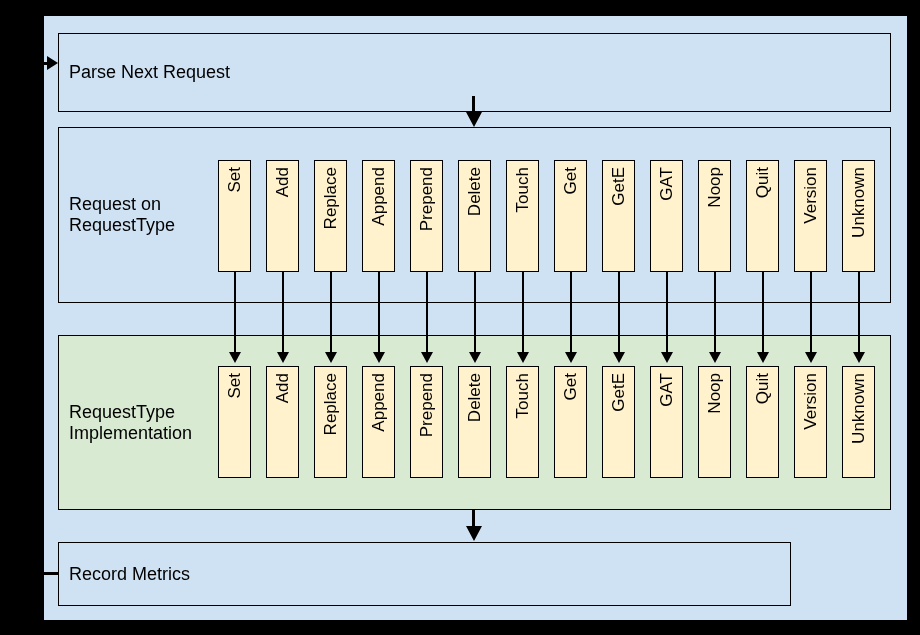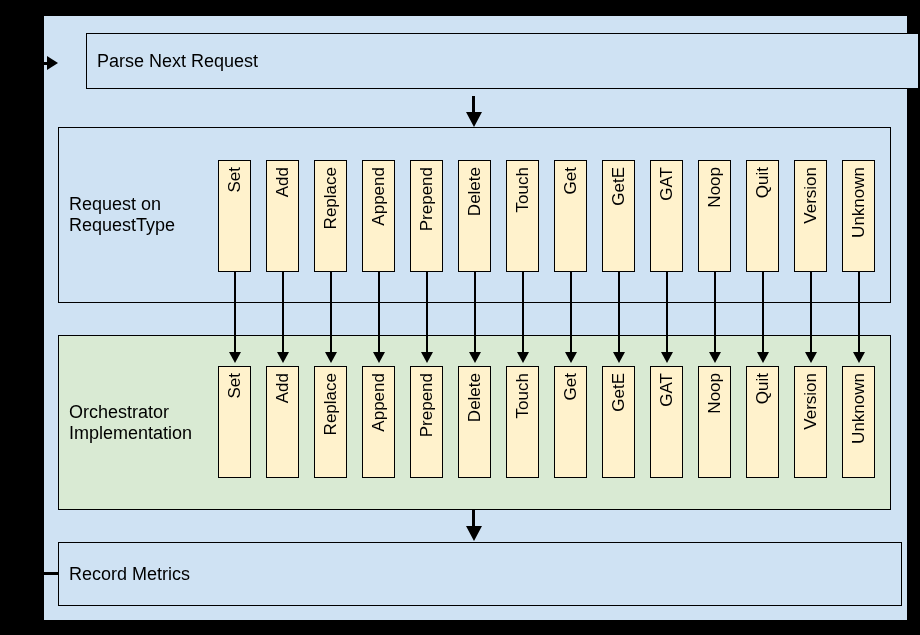--- a/index.html
+++ b/index.html
@@ -78,40 +78,40 @@
 </head>
 <body>
 
 <div id="stage">
 
   <div class="canvas"></div>
 
   <div class="hline" style="left:28px; top:62px; width:20px;"></div>
   <div class="tri-right" style="left:47px; top:56px;"></div>
 
-  <div class="box" style="left:58px; top:33px; width:833px; height:56px;margin-left:28px;">
+  <div class="box" style="left:58px; top:33px; width:833px; height:79px;">
     <div class="box-label">Parse Next Request</div>
   </div>
 
   <div class="shaft-v" style="left:472px; top:96px; height:18px;"></div>
   <div class="tri-down big" style="left:466px; top:112px;"></div>
 
   <div class="box" style="left:58px; top:127px; width:833px; height:176px;">
     <div class="box-label wrap">Request on RequestType</div>
   </div>
 
   <div class="box orch" style="left:58px; top:335px; width:833px; height:175px;">
-    <div class="box-label wrap">Orchestrator Implementation</div>
+    <div class="box-label wrap">RequestType Implementation</div>
   </div>
 
   <div class="shaft-v" style="left:472px; top:510px; height:18px;"></div>
   <div class="tri-down big" style="left:466px; top:526px;"></div>
 
   <div class="hline" style="left:28px; top:572px; width:30px;"></div>
-  <div class="box" style="left:58px; top:542px; width:844px; height:64px;">
+  <div class="box" style="left:58px; top:542px; width:733px; height:64px;">
     <div class="box-label">Record Metrics</div>
   </div>
 
 <div class="op" style="left: 218px; top: 160px;">
       <span>Set</span>
     </div>
     <div class="op" style="left: 218px; top: 366px;">
       <span>Set</span>
     </div>
     <div class="vline" style="left: 233.5px; top: 271px; height: 82px;"></div>

